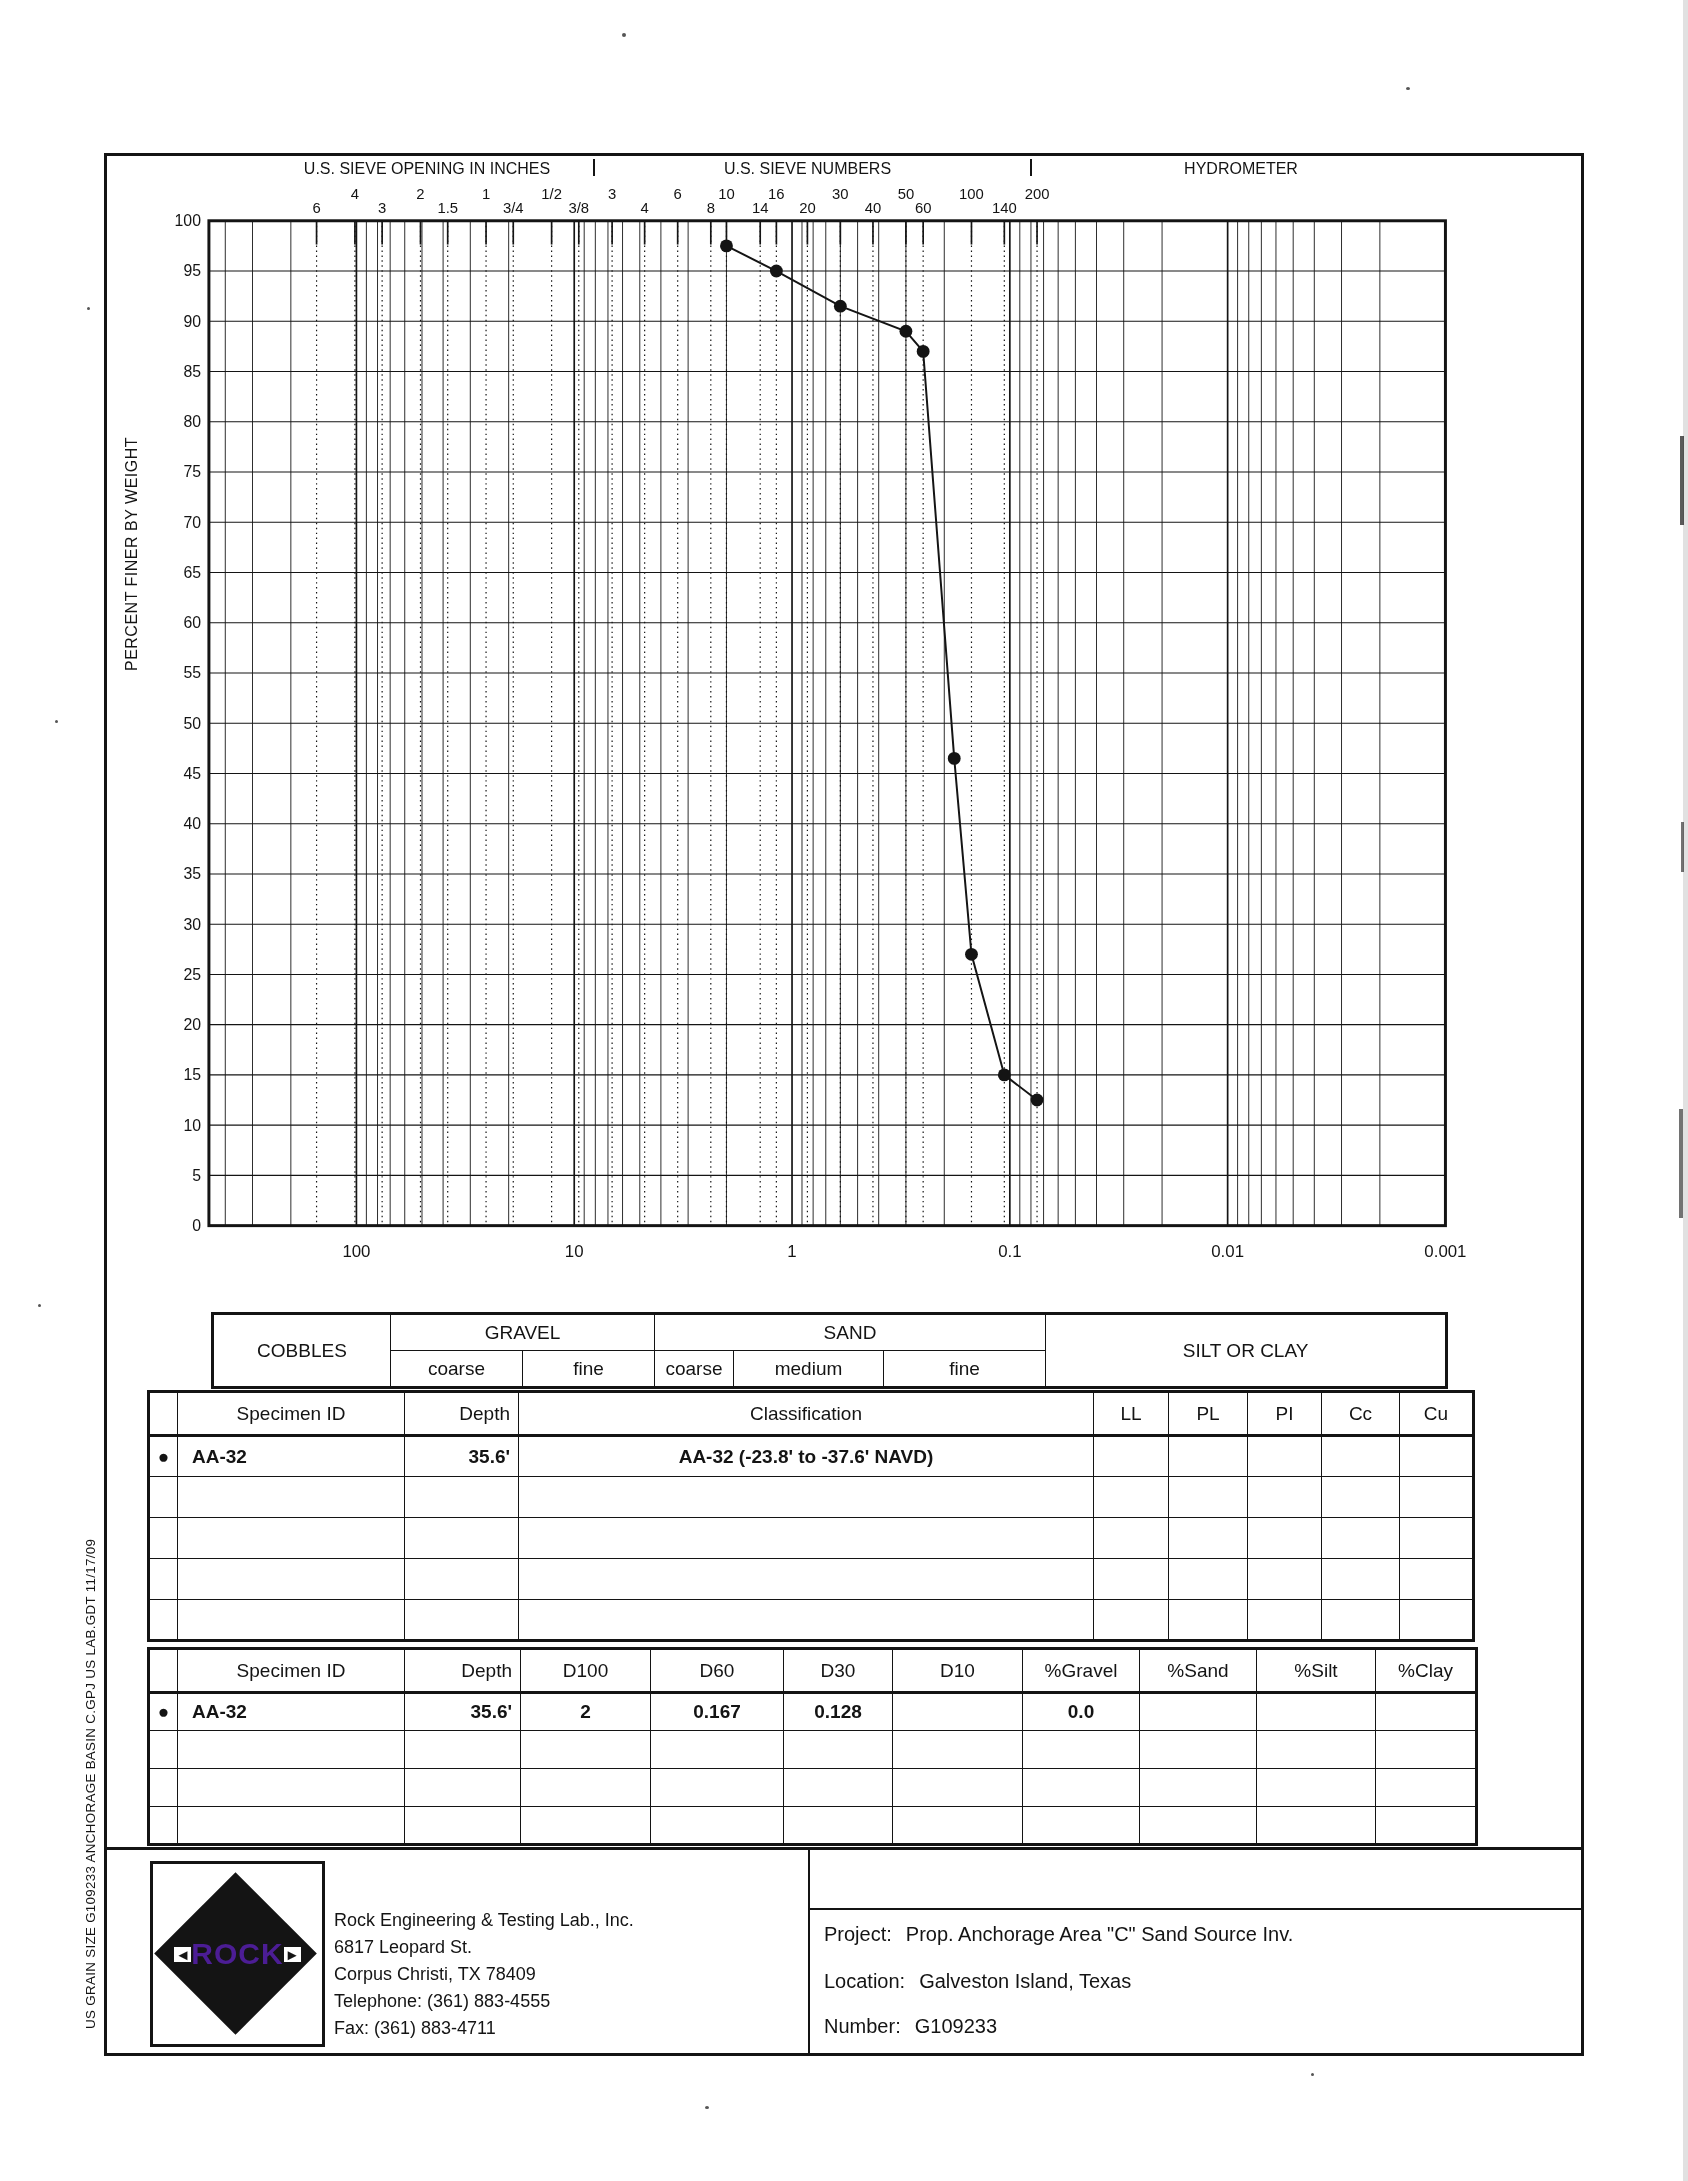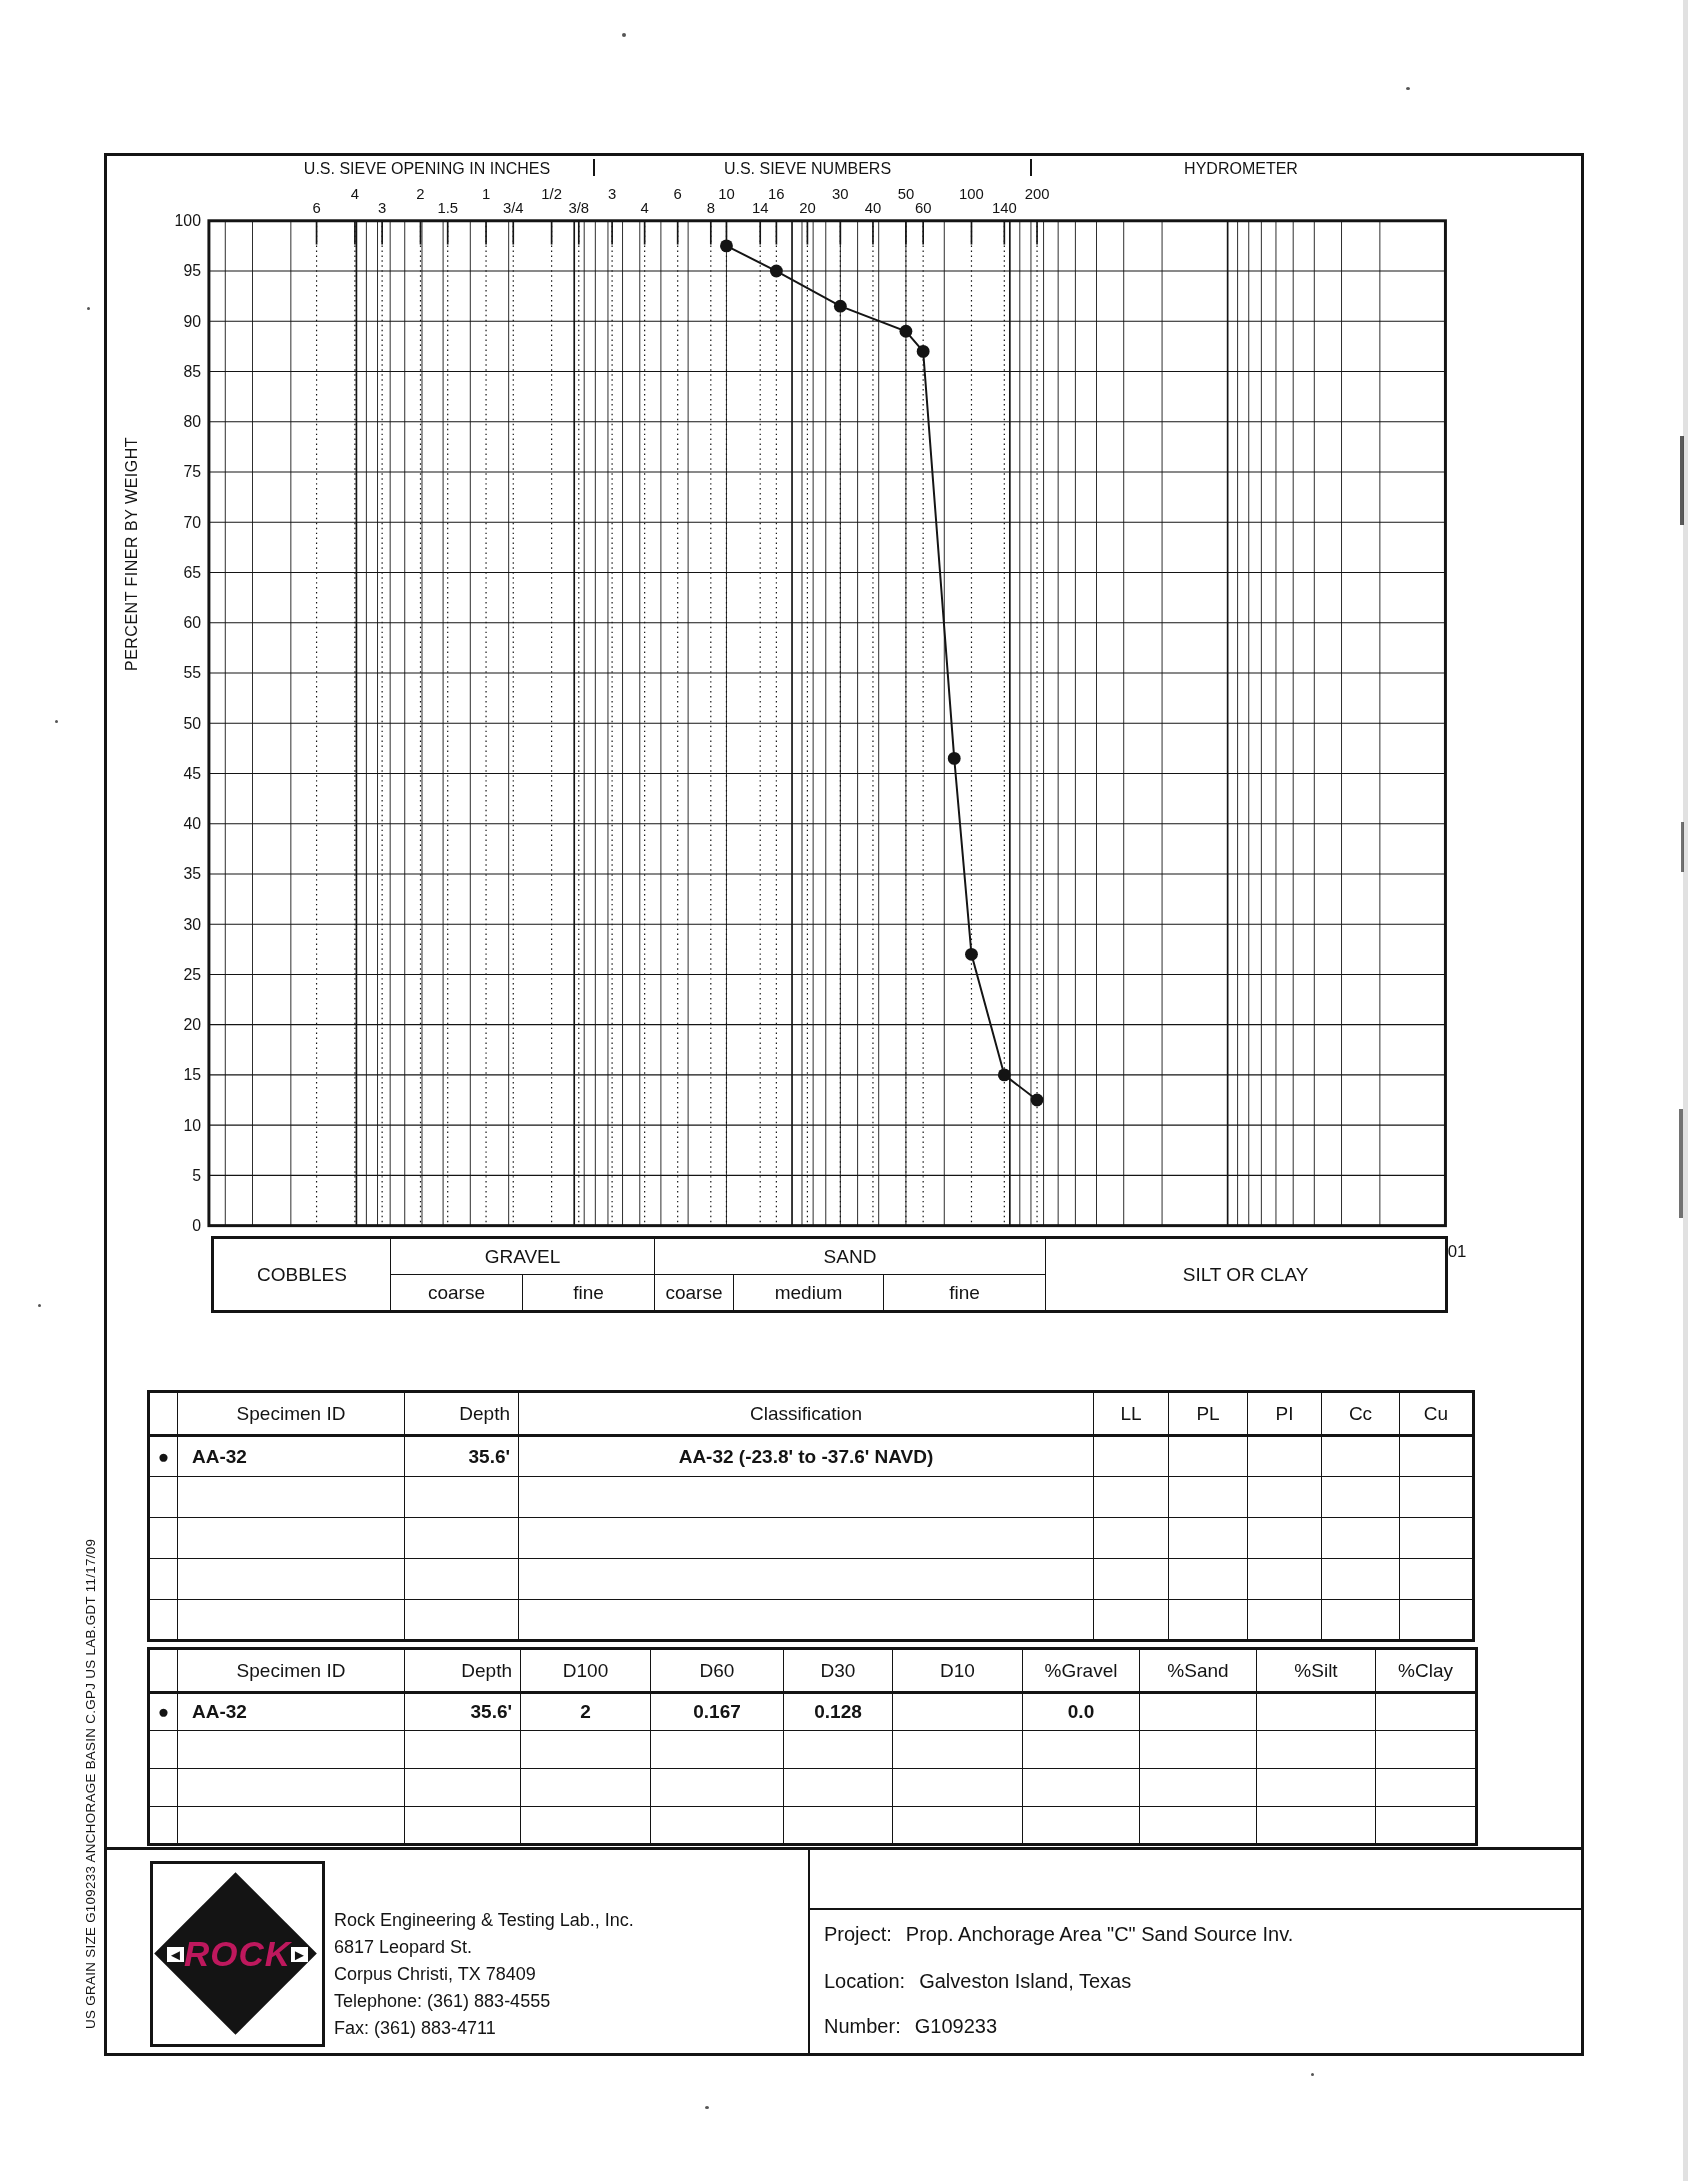--- a/index.html
+++ b/index.html
@@ -229,21 +229,21 @@
       <circle cx="915.0333239616742" cy="334.65" r="6.5" fill="#141414"></circle>
       <circle cx="932.4531980921518" cy="354.95000000000005" r="6.5" fill="#141414"></circle>
       <circle cx="963.8400488772727" cy="766.025" r="6.5" fill="#141414"></circle>
       <circle cx="981.2599230077501" cy="963.95" r="6.5" fill="#141414"></circle>
       <circle cx="1014.4327096417505" cy="1085.75" r="6.5" fill="#141414"></circle>
       <circle cx="1047.4865220538259" cy="1111.125" r="6.5" fill="#141414"></circle>
     </svg>
 
   <div class="abs" style="left:132px;top:554px;transform:translate(-50%,-50%) rotate(-90deg);font-size:16px;white-space:nowrap;letter-spacing:0.5px;">PERCENT FINER BY WEIGHT</div>
 
-  <table class="grid" style="left:211px;top:1236px;width:1235px;">
+  <table class="grid" style="left:211px;top:1312px;width:1235px;">
     <colgroup>
       <col style="width:178px">
         <col style="width:132px">
         <col style="width:132px">
       <col style="width:79px">
         <col style="width:150px">
         <col style="width:162px">
         <col style="width:401px">
     </colgroup>
     <tbody>
@@ -440,21 +440,21 @@
     <span class="lbl">Location:</span><span>Galveston Island, Texas</span>
   </div>
   <div class="projline" style="top:2015px;">
     <span class="lbl">Number:</span><span>G109233</span>
   </div>
 
   <div class="abs" style="left:150px;top:1861px;width:169px;height:180px;border:3px solid #141414;">
     <div style="position:absolute;left:25px;top:32px;width:115px;height:115px;background:#141414;transform:rotate(45deg);"></div>
     <div style="position:absolute;left:0;top:0;width:100%;height:100%;display:flex;align-items:center;justify-content:center;">
       <span style="background:#fff;color:#141414;font-size:15px;line-height:15px;padding:0 1px;">◄</span>
-      <span style="color:#be185d;font-weight:bold;font-size:35px;letter-spacing:1px;font-style:italic;">ROCK</span>
+      <span style="color:#4c1d95;font-weight:bold;font-size:30px;letter-spacing:1px;">ROCK</span>
       <span style="background:#fff;color:#141414;font-size:15px;line-height:15px;padding:0 1px;">►</span>
     </div>
   </div>
 
   <div class="abs" style="left:334px;top:1907px;">
     <div class="companyline">Rock Engineering &amp; Testing Lab., Inc.</div>
     <div class="companyline">6817 Leopard St.</div>
     <div class="companyline">Corpus Christi, TX 78409</div>
     <div class="companyline">Telephone:  (361) 883-4555</div>
     <div class="companyline">Fax:  (361) 883-4711</div>

